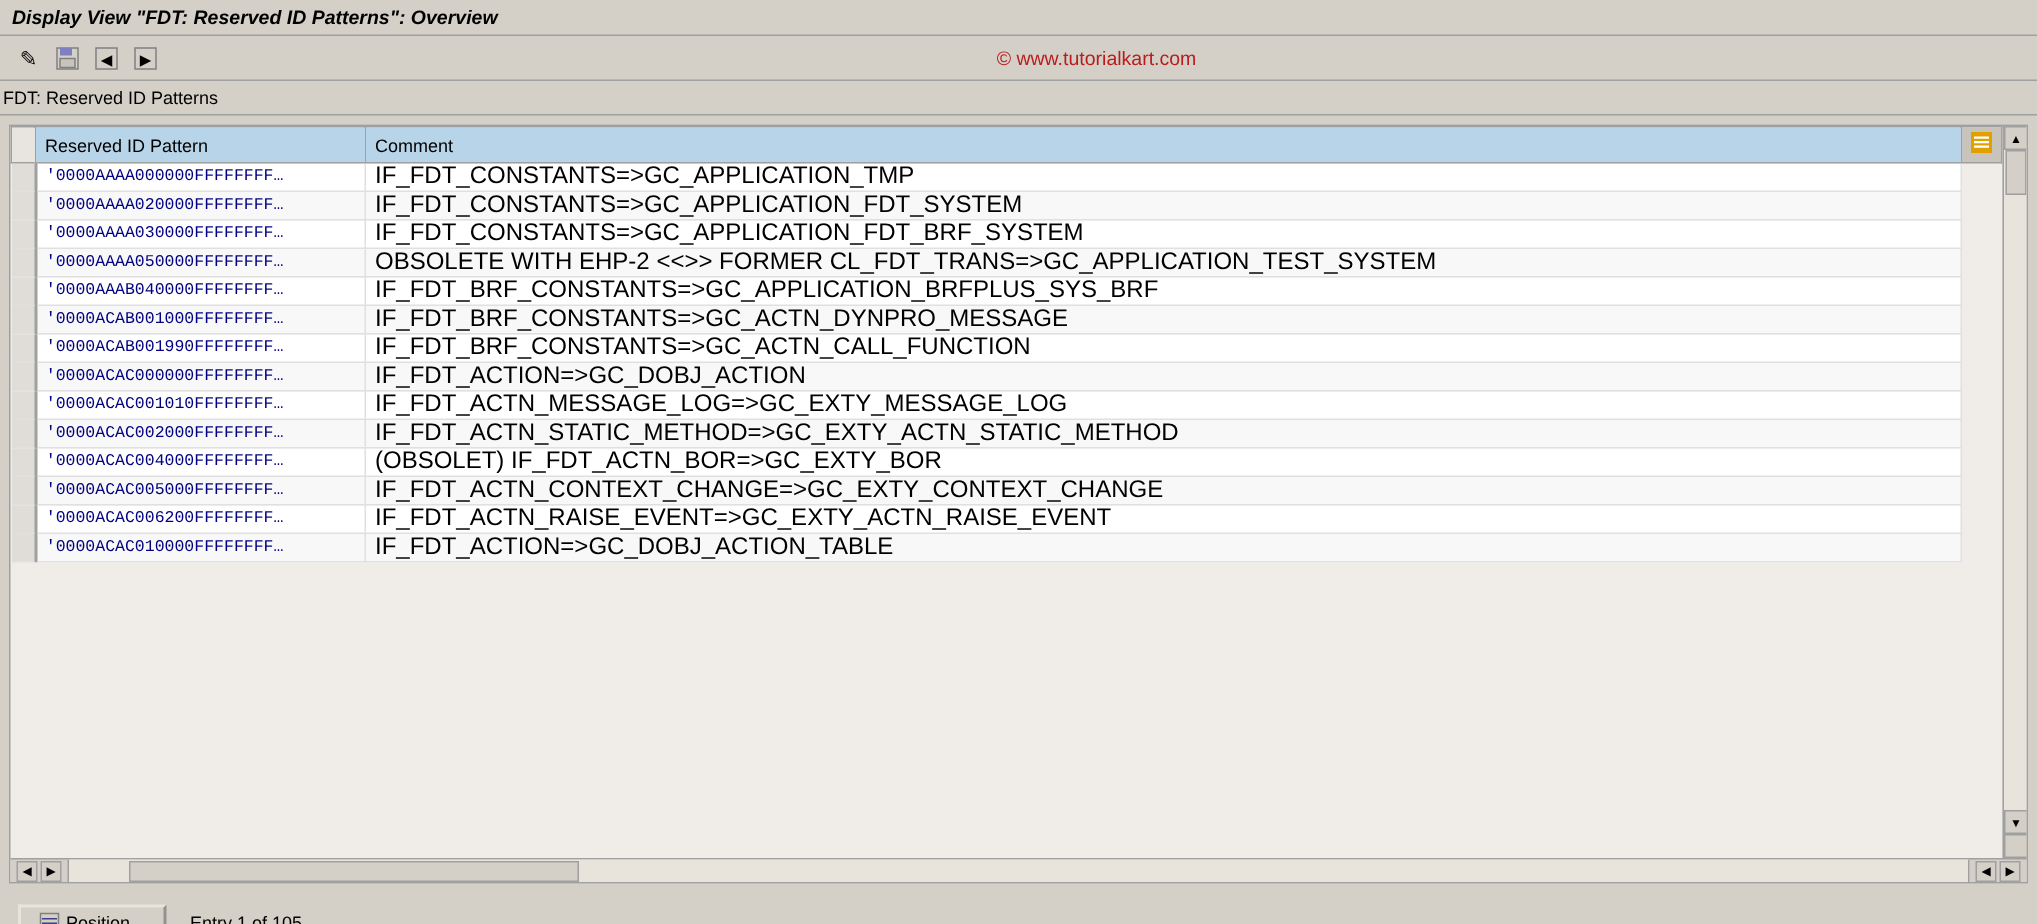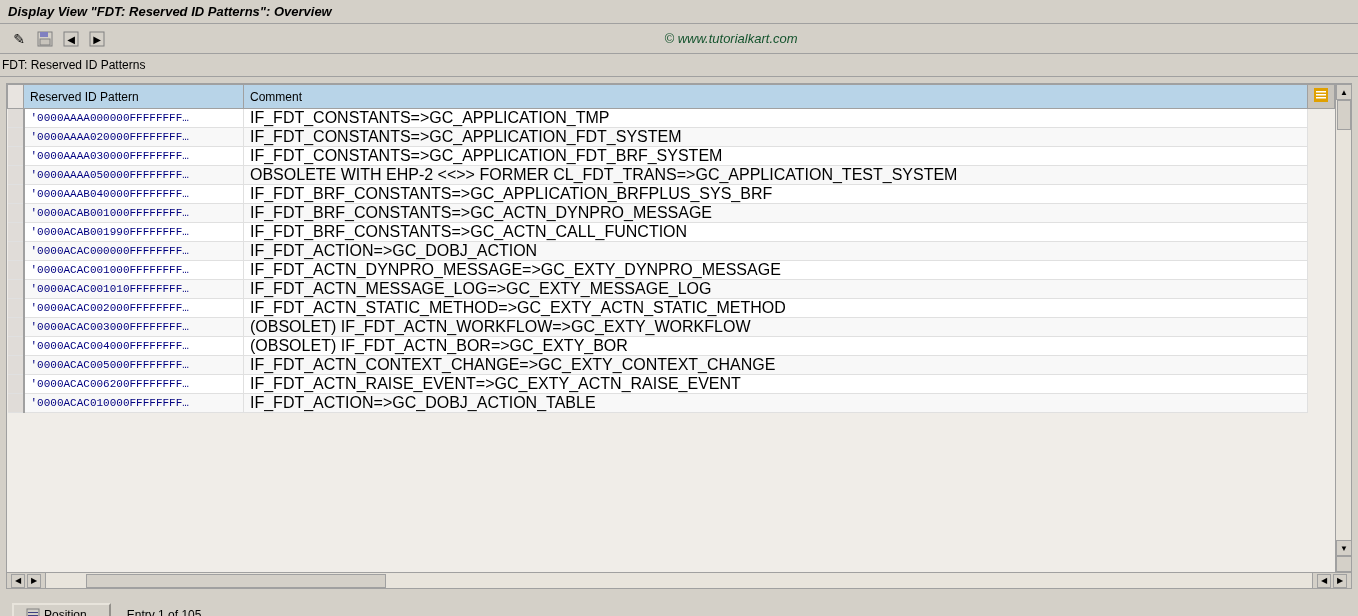--- a/index.html
+++ b/index.html
@@ -40,22 +40,21 @@
       align-items: center;
       justify-content: center;
       cursor: pointer;
       border: 1px solid transparent;
       font-size: 14px;
     }
 
     .toolbar-watermark {
       flex: 1;
       text-align: center;
-      color: #14532d;
-      font-style: italic;
+      color: #b91c1c;
       font-size: 13px;
     }
 
     
     .breadcrumb-bar {
       background: #d4d0c8;
       padding: 4px 2px;
       font-size: 12px;
       border-bottom: 1px solid #a0a0a0;
     }
@@ -361,37 +360,27 @@
               <td class="col-id">'0000ACAB001990FFFFFFFF…</td>
               <td class="col-comment">IF_FDT_BRF_CONSTANTS=&gt;GC_ACTN_CALL_FUNCTION</td>
             </tr>
             <tr>
               <td class="col-check" style="background: rgb(224, 220, 216); border-right: 1px solid rgb(192, 192, 192);"></td>
               <td class="col-id">'0000ACAC000000FFFFFFFF…</td>
               <td class="col-comment">IF_FDT_ACTION=&gt;GC_DOBJ_ACTION</td>
             </tr>
             <tr>
               <td class="col-check" style="background: rgb(224, 220, 216); border-right: 1px solid rgb(192, 192, 192);"></td>
-              <td class="col-id">'0000ACAC001000FFFFFFFF…</td>
-              <td class="col-comment">IF_FDT_ACTN_DYNPRO_MESSAGE=&gt;GC_EXTY_DYNPRO_MESSAGE</td>
-            </tr>
-            <tr>
-              <td class="col-check" style="background: rgb(224, 220, 216); border-right: 1px solid rgb(192, 192, 192);"></td>
               <td class="col-id">'0000ACAC001010FFFFFFFF…</td>
               <td class="col-comment">IF_FDT_ACTN_MESSAGE_LOG=&gt;GC_EXTY_MESSAGE_LOG</td>
             </tr>
             <tr>
               <td class="col-check" style="background: rgb(224, 220, 216); border-right: 1px solid rgb(192, 192, 192);"></td>
               <td class="col-id">'0000ACAC002000FFFFFFFF…</td>
               <td class="col-comment">IF_FDT_ACTN_STATIC_METHOD=&gt;GC_EXTY_ACTN_STATIC_METHOD</td>
-            </tr>
-            <tr>
-              <td class="col-check" style="background: rgb(224, 220, 216); border-right: 1px solid rgb(192, 192, 192);"></td>
-              <td class="col-id">'0000ACAC003000FFFFFFFF…</td>
-              <td class="col-comment">(OBSOLET) IF_FDT_ACTN_WORKFLOW=&gt;GC_EXTY_WORKFLOW</td>
             </tr>
             <tr>
               <td class="col-check" style="background: rgb(224, 220, 216); border-right: 1px solid rgb(192, 192, 192);"></td>
               <td class="col-id">'0000ACAC004000FFFFFFFF…</td>
               <td class="col-comment">(OBSOLET) IF_FDT_ACTN_BOR=&gt;GC_EXTY_BOR</td>
             </tr>
             <tr>
               <td class="col-check" style="background: rgb(224, 220, 216); border-right: 1px solid rgb(192, 192, 192);"></td>
               <td class="col-id">'0000ACAC005000FFFFFFFF…</td>
               <td class="col-comment">IF_FDT_ACTN_CONTEXT_CHANGE=&gt;GC_EXTY_CONTEXT_CHANGE</td>

